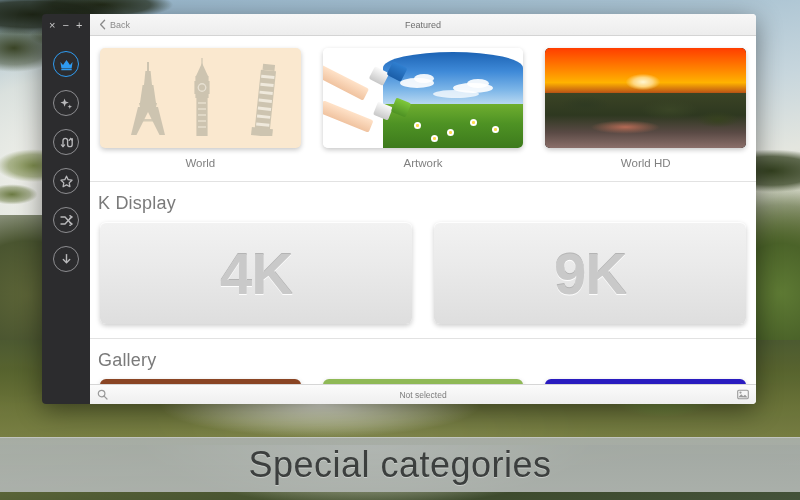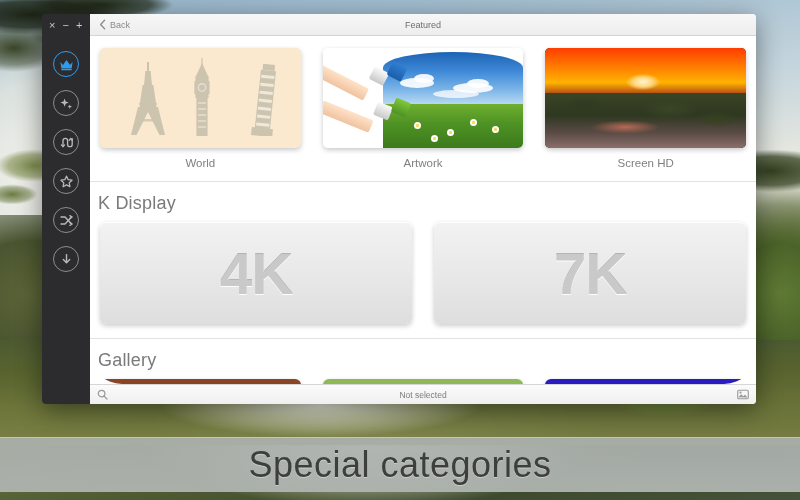--- a/index.html
+++ b/index.html
@@ -127,21 +127,21 @@
     display: flex; align-items: center; gap: 4px;
     margin-left: 9px; color: #8a8a8a; font-size: 9px;
   }
   #back-btn svg { display:block; }
   #win-title {
     position: absolute; left: 0; right: 0; text-align: center;
     font-size: 9px; color: #6e6e6e; pointer-events: none;
   }
 
   #scroll {
-    flex: 1; overflow: hidden; position: relative; background: #fff; border-radius: 32px;
+    flex: 1; overflow: hidden; position: relative; background: #fff;
   }
 
   .section { padding: 0 0 0 0; }
   .section-head {
     font-size: 18px; color: #7a7a7a; font-weight: 400;
     padding: 11px 0 8px 8px; letter-spacing: .2px;
   }
   .divider { height: 1px; background: #e2e2e2; margin: 0; }
 
   .row {
@@ -416,38 +416,38 @@
               </div>
               <div class="thumb-label">Artwork</div>
             </div>
 
             <div class="cardwrap">
               <div class="thumb t-hd">
                 <div class="hd-sky"></div>
                 <div class="hd-sun"></div>
                 <div class="hd-rocks"></div>
               </div>
-              <div class="thumb-label">Screen HD</div>
+              <div class="thumb-label">World HD</div>
             </div>
           </div>
         </div>
 
         <div class="divider" style="margin-top:12px;"></div>
 
         <div class="section">
           <div class="section-head">K Display</div>
           <div class="row">
             <div class="cardwrap">
               <div class="kcard">
                 <span class="ktext">4K</span>
               </div>
             </div>
             <div class="cardwrap">
               <div class="kcard">
-                <span class="ktext">7K</span>
+                <span class="ktext">9K</span>
               </div>
             </div>
           </div>
         </div>
 
         <div class="divider" style="margin-top:14px;"></div>
 
         <div class="section">
           <div class="section-head">Gallery</div>
           <div class="row">

